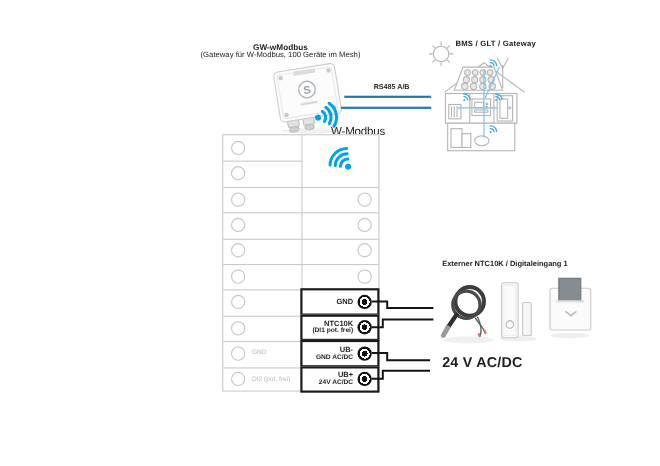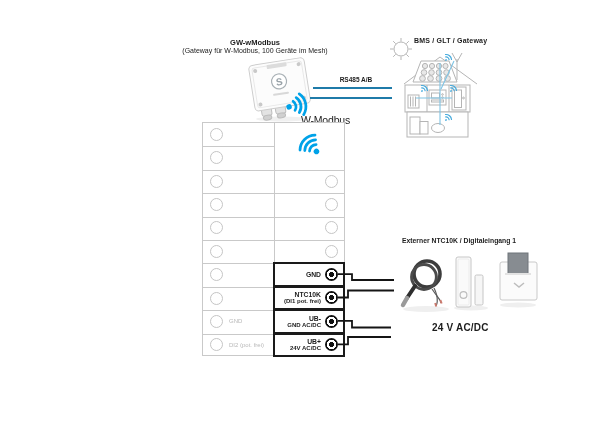--- a/index.html
+++ b/index.html
@@ -9,21 +9,21 @@
 
   
   .gw-header{left:155px;top:38px;width:200px;text-align:center;line-height:1.25;}
   .gw-title{font-size:7.5px;font-weight:700;}
   .gw-sub{font-size:7px;color:#222;}
   .bms-label{left:414px;top:37px;font-size:7px;font-weight:700;letter-spacing:.2px;}
   .rs485-label{left:320px;top:76px;width:72px;text-align:center;font-size:6.5px;font-weight:700;}
   .bus-line{height:2px;background:#1f7ba9;}
   .wmodbus-label{left:301px;top:114px;font-size:10.5px;font-weight:400;letter-spacing:-0.2px;}
   .ext-label{left:402px;top:237px;font-size:6.8px;font-weight:700;}
-  .power-label{left:402px;top:322px;font-size:10px;font-weight:700;letter-spacing:.2px;margin-left:30px;}
+  .power-label{left:402px;top:322px;font-size:13px;font-weight:700;letter-spacing:.2px;}
 
   
   .tblock{left:202px;top:122px;width:143px;height:234px;border:1px solid #c9c9c9;box-sizing:border-box;background:#fff;}
   .vline{position:absolute;left:71px;top:0;width:1px;height:100%;background:#c9c9c9;}
   .hline{position:absolute;height:1px;background:#c9c9c9;}
   .circ{position:absolute;width:13px;height:13px;border:1.2px solid #c5c5c5;border-radius:50%;background:#fff;box-sizing:border-box;}
   .gray-lab{position:absolute;left:26px;font-size:6px;color:#b8b8b8;white-space:nowrap;}
   .t-strong{position:absolute;left:70px;width:72px;height:24.4px;border:2px solid #1a1a1a;background:#fff;
             box-sizing:border-box;display:flex;align-items:center;justify-content:flex-end;z-index:3;}
   .t-strong .labels{text-align:right;margin-right:22px;line-height:1.05;white-space:nowrap;}

